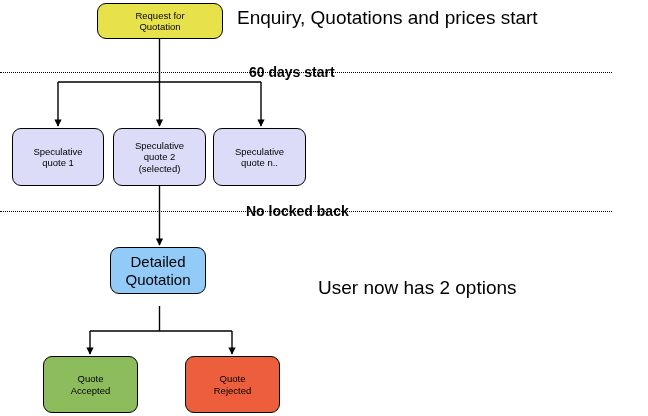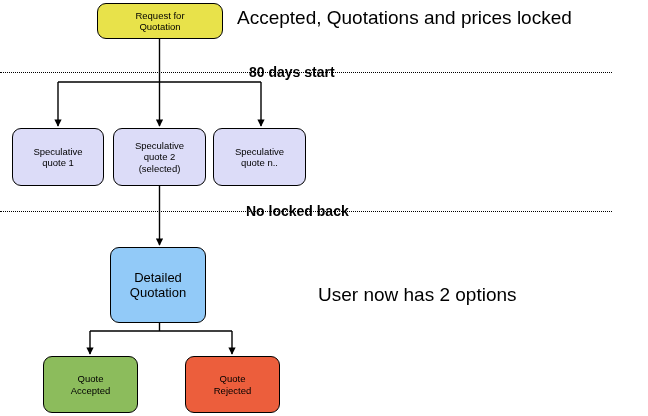--- a/index.html
+++ b/index.html
@@ -42,23 +42,23 @@
   }
   .node-spec {
     top: 128px; height: 58px;
     background: #dcdcf8;
     font-size: 9.5px;
   }
   .node-spec1 { left: 12px; width: 92px; }
   .node-spec2 { left: 113px; width: 93px; }
   .node-spec3 { left: 213px; width: 93px; }
   .node-detailed {
-    left: 110px; top: 247px; width: 96px; height: 76px;
+    left: 110px; top: 247px; width: 96px; height: 47px;
     background: #92caf8;
-    font-size: 13px;
+    font-size: 15px;
   }
   .node-accepted {
     left: 43px; top: 356px; width: 95px; height: 57px;
     background: #8cbc5c;
     font-size: 9.5px;
   }
   .node-rejected {
     left: 185px; top: 356px; width: 95px; height: 57px;
     background: #ec5e3c;
     font-size: 9.5px;
@@ -68,21 +68,21 @@
   .annotation {
     position: absolute;
     font-size: 19px;
     line-height: 1.22;
     color: #000000;
     white-space: pre-line;
     z-index: 3;
   }
   .ann-top    { left: 237px; top: 6px; }
   .ann-middle { left: 318px; top: 129px; }
-  .ann-bottom { left: 318px; top: 276px; margin-top: 7px; }
+  .ann-bottom { left: 318px; top: 276px; }
 
   
   .divider {
     position: absolute;
     left: 0px;
     width: 612px;
     height: 0;
     border-top: 1.6px dotted #000000;
     z-index: 1;
   }
@@ -132,21 +132,21 @@
 
     <path d="M 159.5 306 L 159.5 331" stroke="#000000" stroke-width="1.4" fill="none"></path>
     <path d="M 90 331 L 232 331" stroke="#000000" stroke-width="1.4" fill="none"></path>
     <path d="M 90 331 L 90 354" stroke="#000000" stroke-width="1.4" fill="none" marker-end="url(#arrow)"></path>
     <path d="M 232 331 L 232 354" stroke="#000000" stroke-width="1.4" fill="none" marker-end="url(#arrow)"></path>
   </svg>
 
   <div class="divider divider-1"></div>
   <div class="divider divider-2"></div>
 
-  <div class="divider-label divider-label-1">80 days start</div>
+  <div class="divider-label divider-label-1">60 days start</div>
   <div class="divider-label divider-label-2">No locked back</div>
 
   <div class="node node-rfq">Request for
 Quotation</div>
 
   <div class="node node-spec node-spec1">Speculative
 quote 1</div>
 
   <div class="node node-spec node-spec2">Speculative
 quote 2
@@ -157,18 +157,18 @@
 
   <div class="node node-detailed">Detailed
 Quotation</div>
 
   <div class="node node-accepted">Quote
 Accepted</div>
 
   <div class="node node-rejected">Quote
 Rejected</div>
 
-  <div class="annotation ann-top">Accepted, Quotations and prices locked</div>
+  <div class="annotation ann-top">Enquiry, Quotations and prices start</div>
 
 
   <div class="annotation ann-bottom">User now has 2 options</div>
 
 </div>
 
 </body></html>

